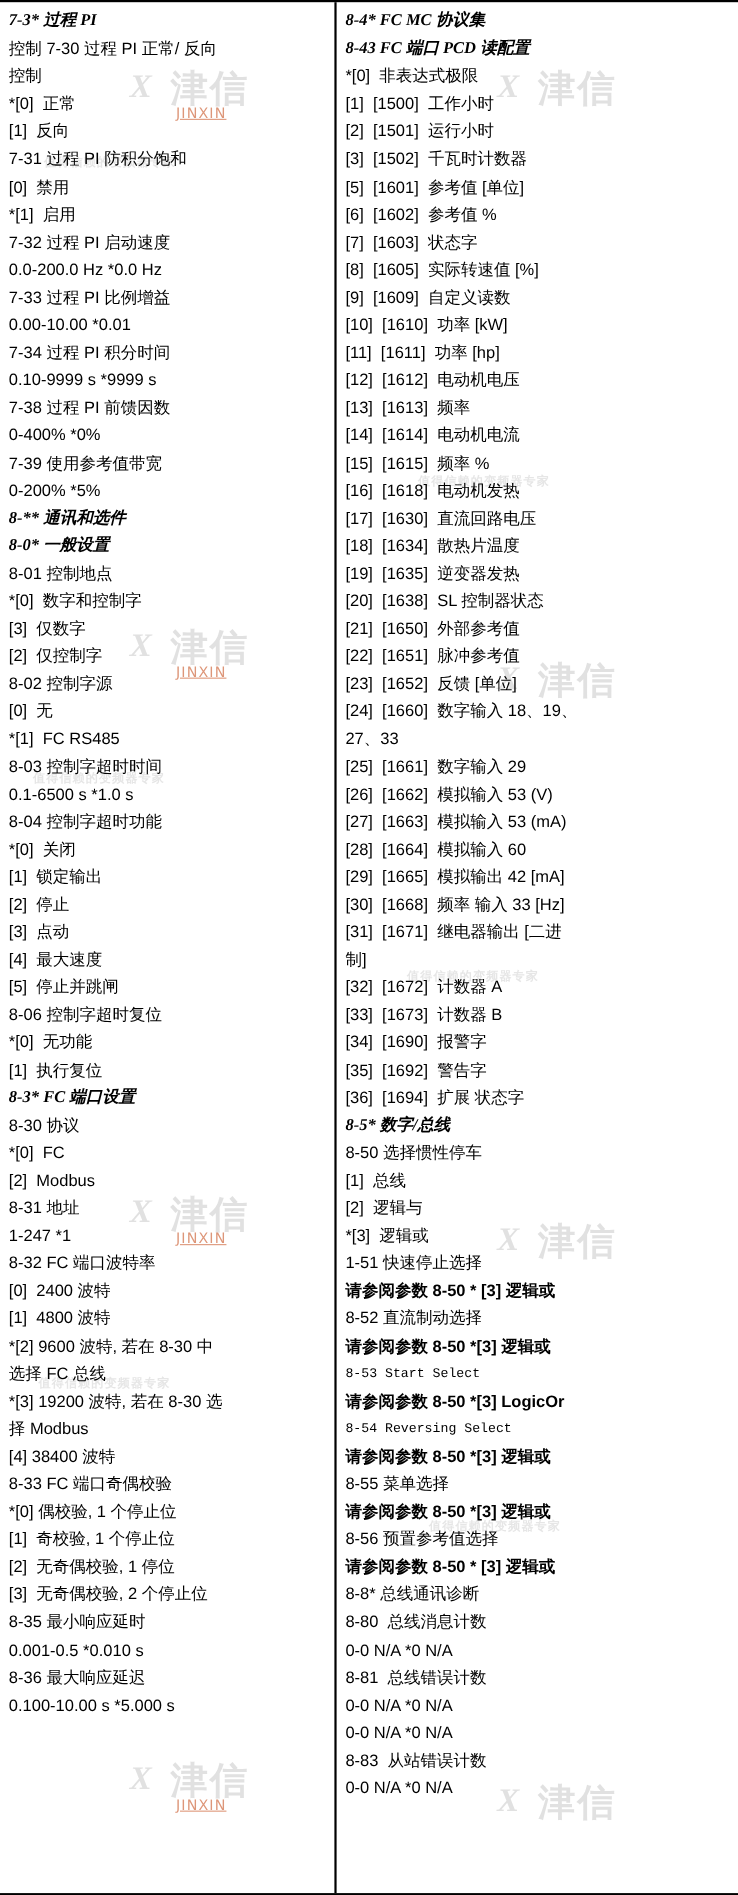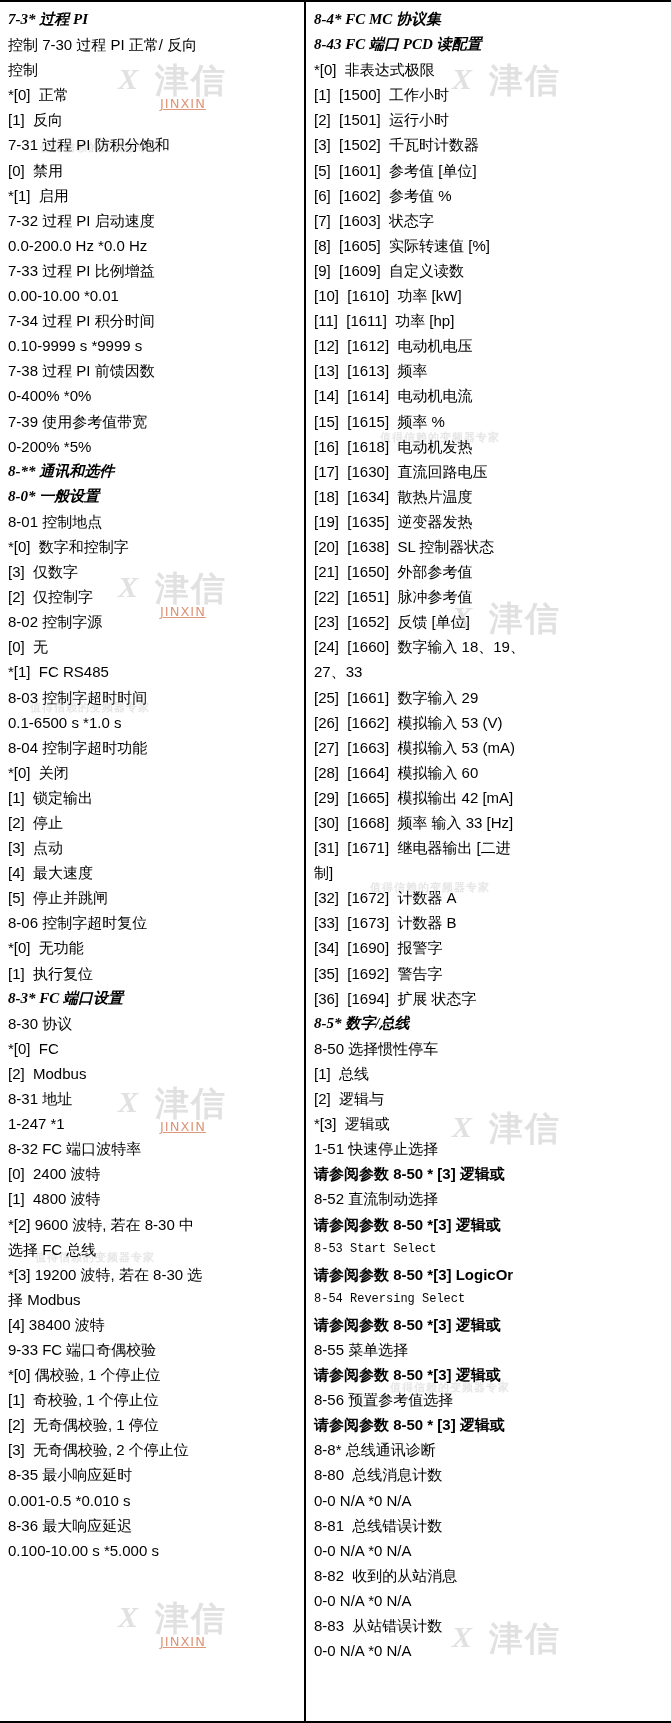--- a/index.html
+++ b/index.html
@@ -183,21 +183,21 @@
         <div class="row">8-31 地址</div>
         <div class="row">1-247 *1</div>
         <div class="row">8-32 FC 端口波特率</div>
         <div class="row">[0]  2400 波特</div>
         <div class="row">[1]  4800 波特</div>
         <div class="row">*[2] 9600 波特, 若在 8-30 中</div>
         <div class="row">选择 FC 总线</div>
         <div class="row">*[3] 19200 波特, 若在 8-30 选</div>
         <div class="row">择 Modbus</div>
         <div class="row">[4] 38400 波特</div>
-        <div class="row">9-33 FC 端口奇偶校验</div>
+        <div class="row">8-33 FC 端口奇偶校验</div>
         <div class="row">*[0] 偶校验, 1 个停止位</div>
         <div class="row">[1]  奇校验, 1 个停止位</div>
         <div class="row">[2]  无奇偶校验, 1 停位</div>
         <div class="row">[3]  无奇偶校验, 2 个停止位</div>
         <div class="row">8-35 最小响应延时</div>
         <div class="row">0.001-0.5 *0.010 s</div>
         <div class="row">8-36 最大响应延迟</div>
         <div class="row">0.100-10.00 s *5.000 s</div>
       </div>
     <div class="col col-right" id="right-col">
@@ -256,19 +256,18 @@
         <div class="row bold">请参阅参数 8-50 *[3] 逻辑或</div>
         <div class="row">8-55 菜单选择</div>
         <div class="row bold">请参阅参数 8-50 *[3] 逻辑或</div>
         <div class="row">8-56 预置参考值选择</div>
         <div class="row bold">请参阅参数 8-50 * [3] 逻辑或</div>
         <div class="row">8-8* 总线通讯诊断</div>
         <div class="row">8-80  总线消息计数</div>
         <div class="row">0-0 N/A *0 N/A</div>
         <div class="row">8-81  总线错误计数</div>
         <div class="row">0-0 N/A *0 N/A</div>
-        <div class="row">8-82  收到的从站消息</div>
         <div class="row">0-0 N/A *0 N/A</div>
         <div class="row">8-83  从站错误计数</div>
         <div class="row">0-0 N/A *0 N/A</div>
       </div>
   </div>
 </div>
 
 </body></html>

